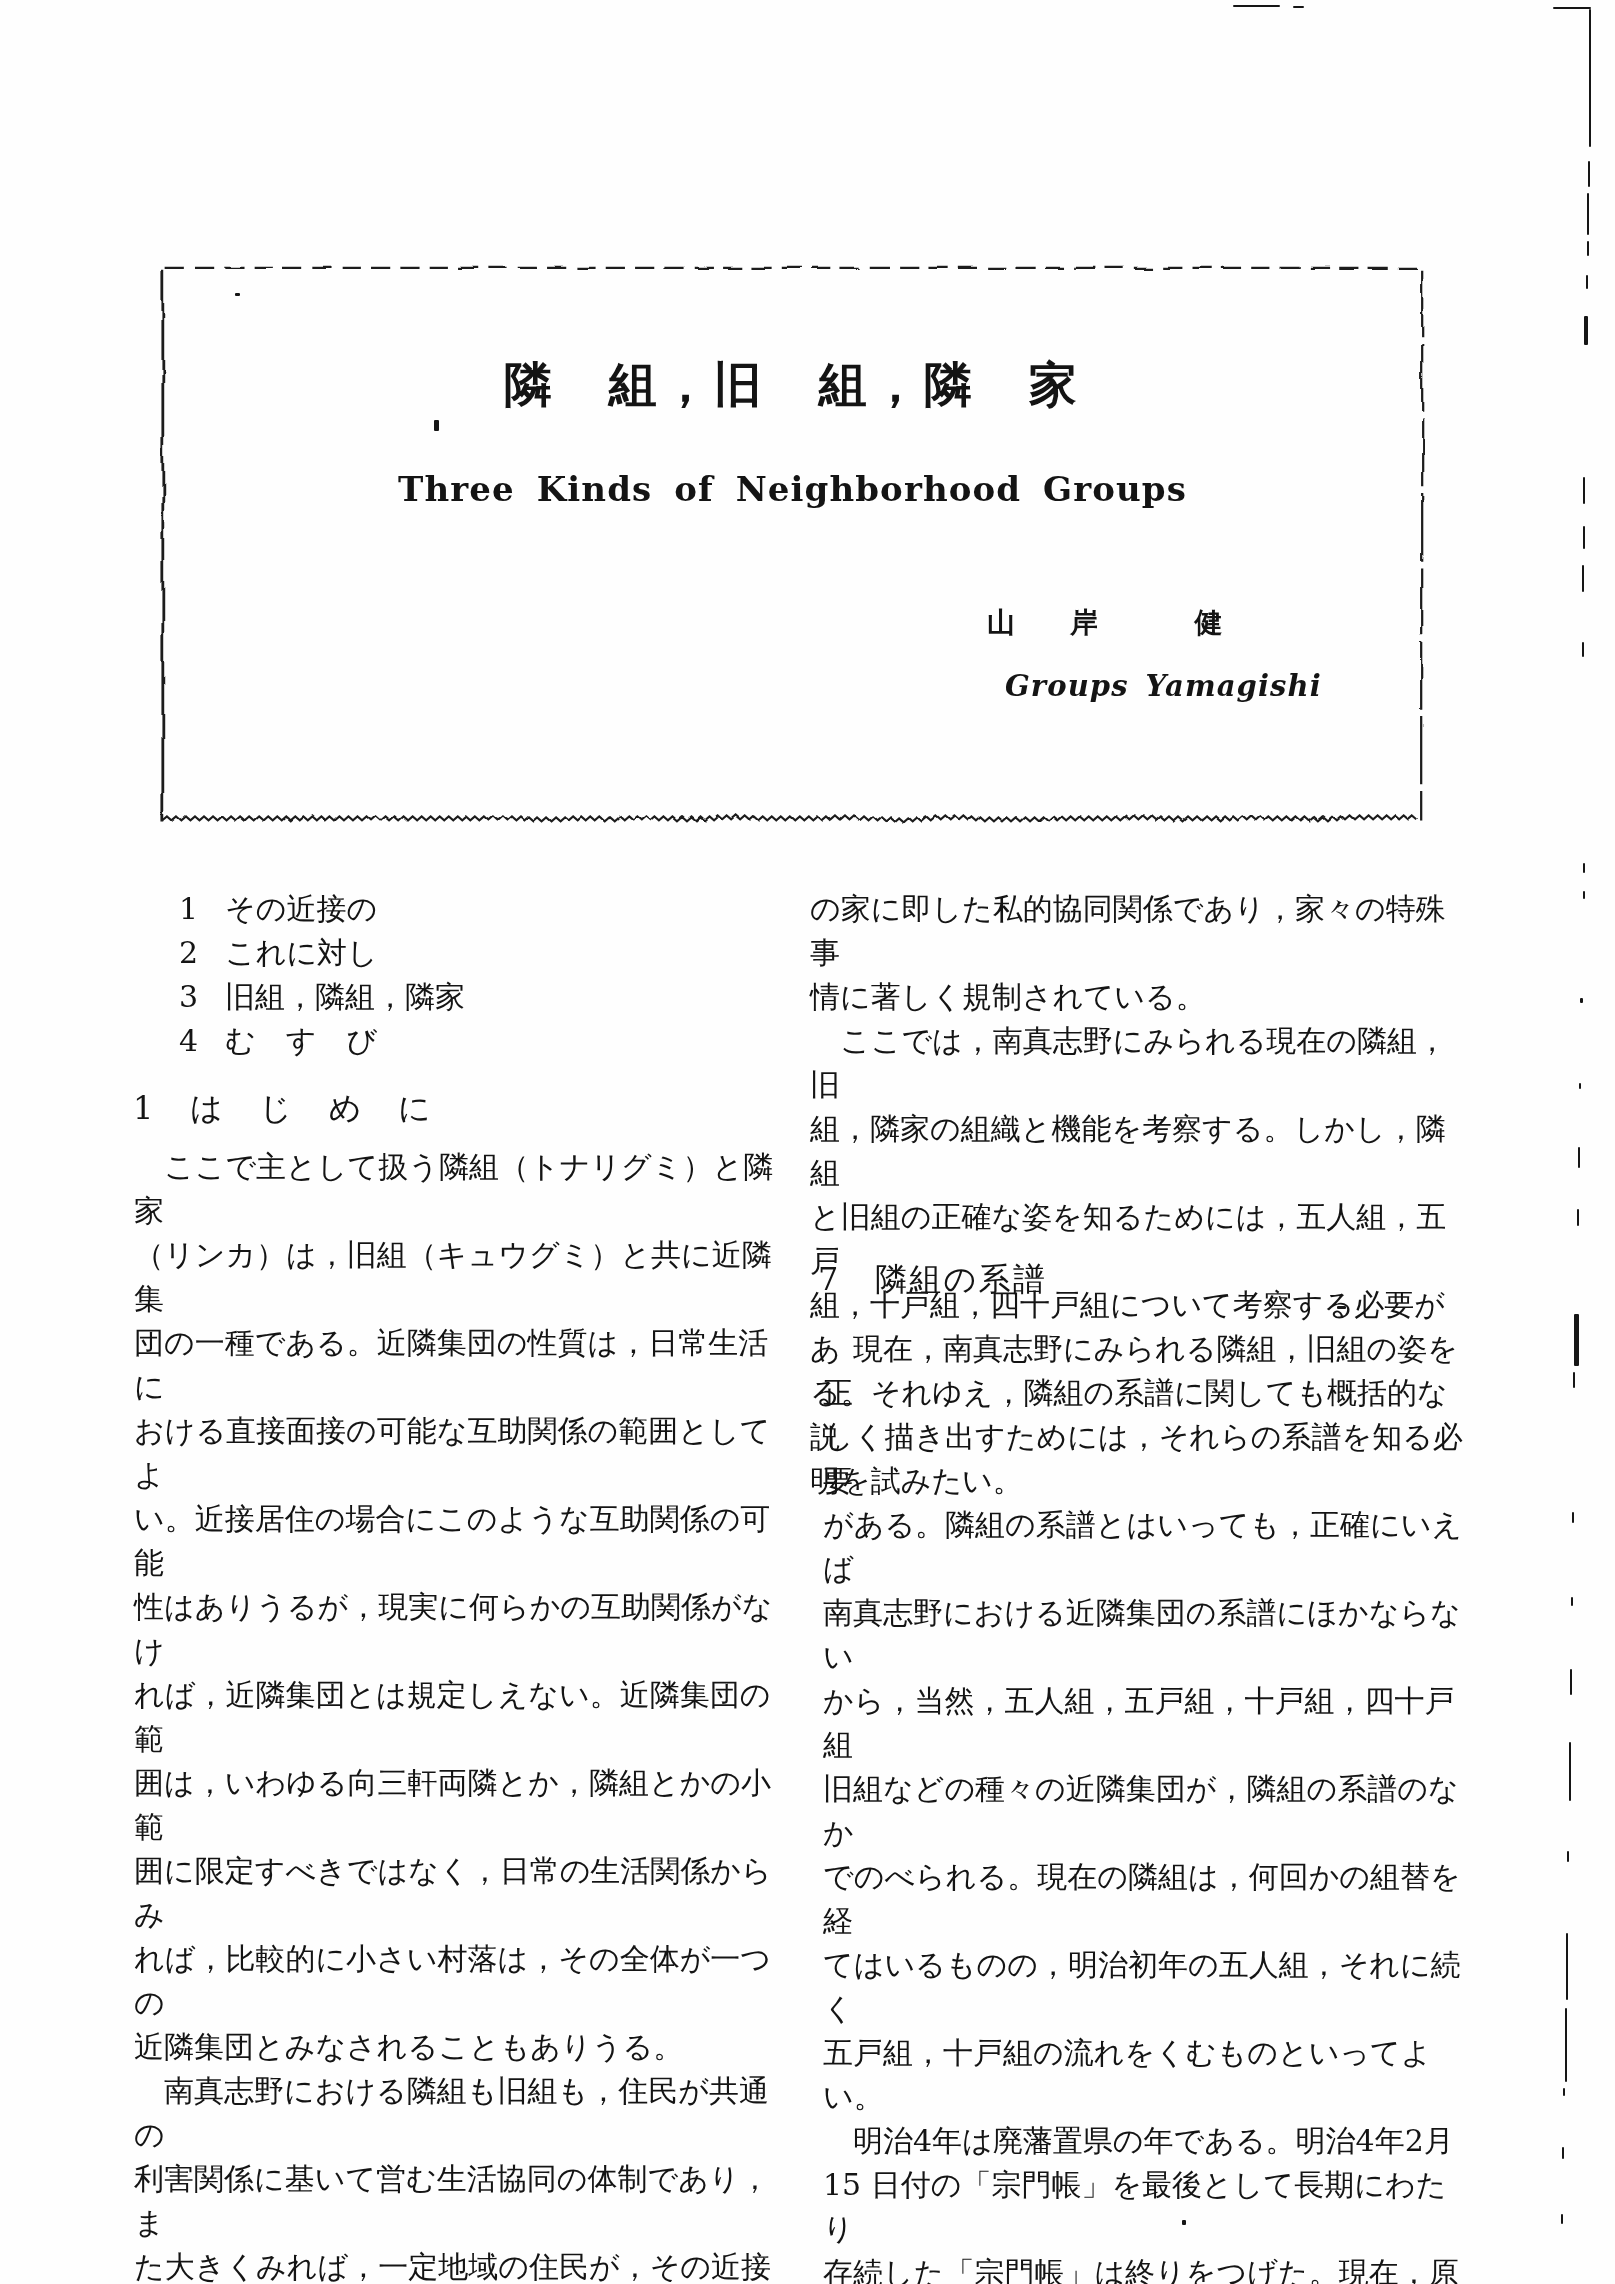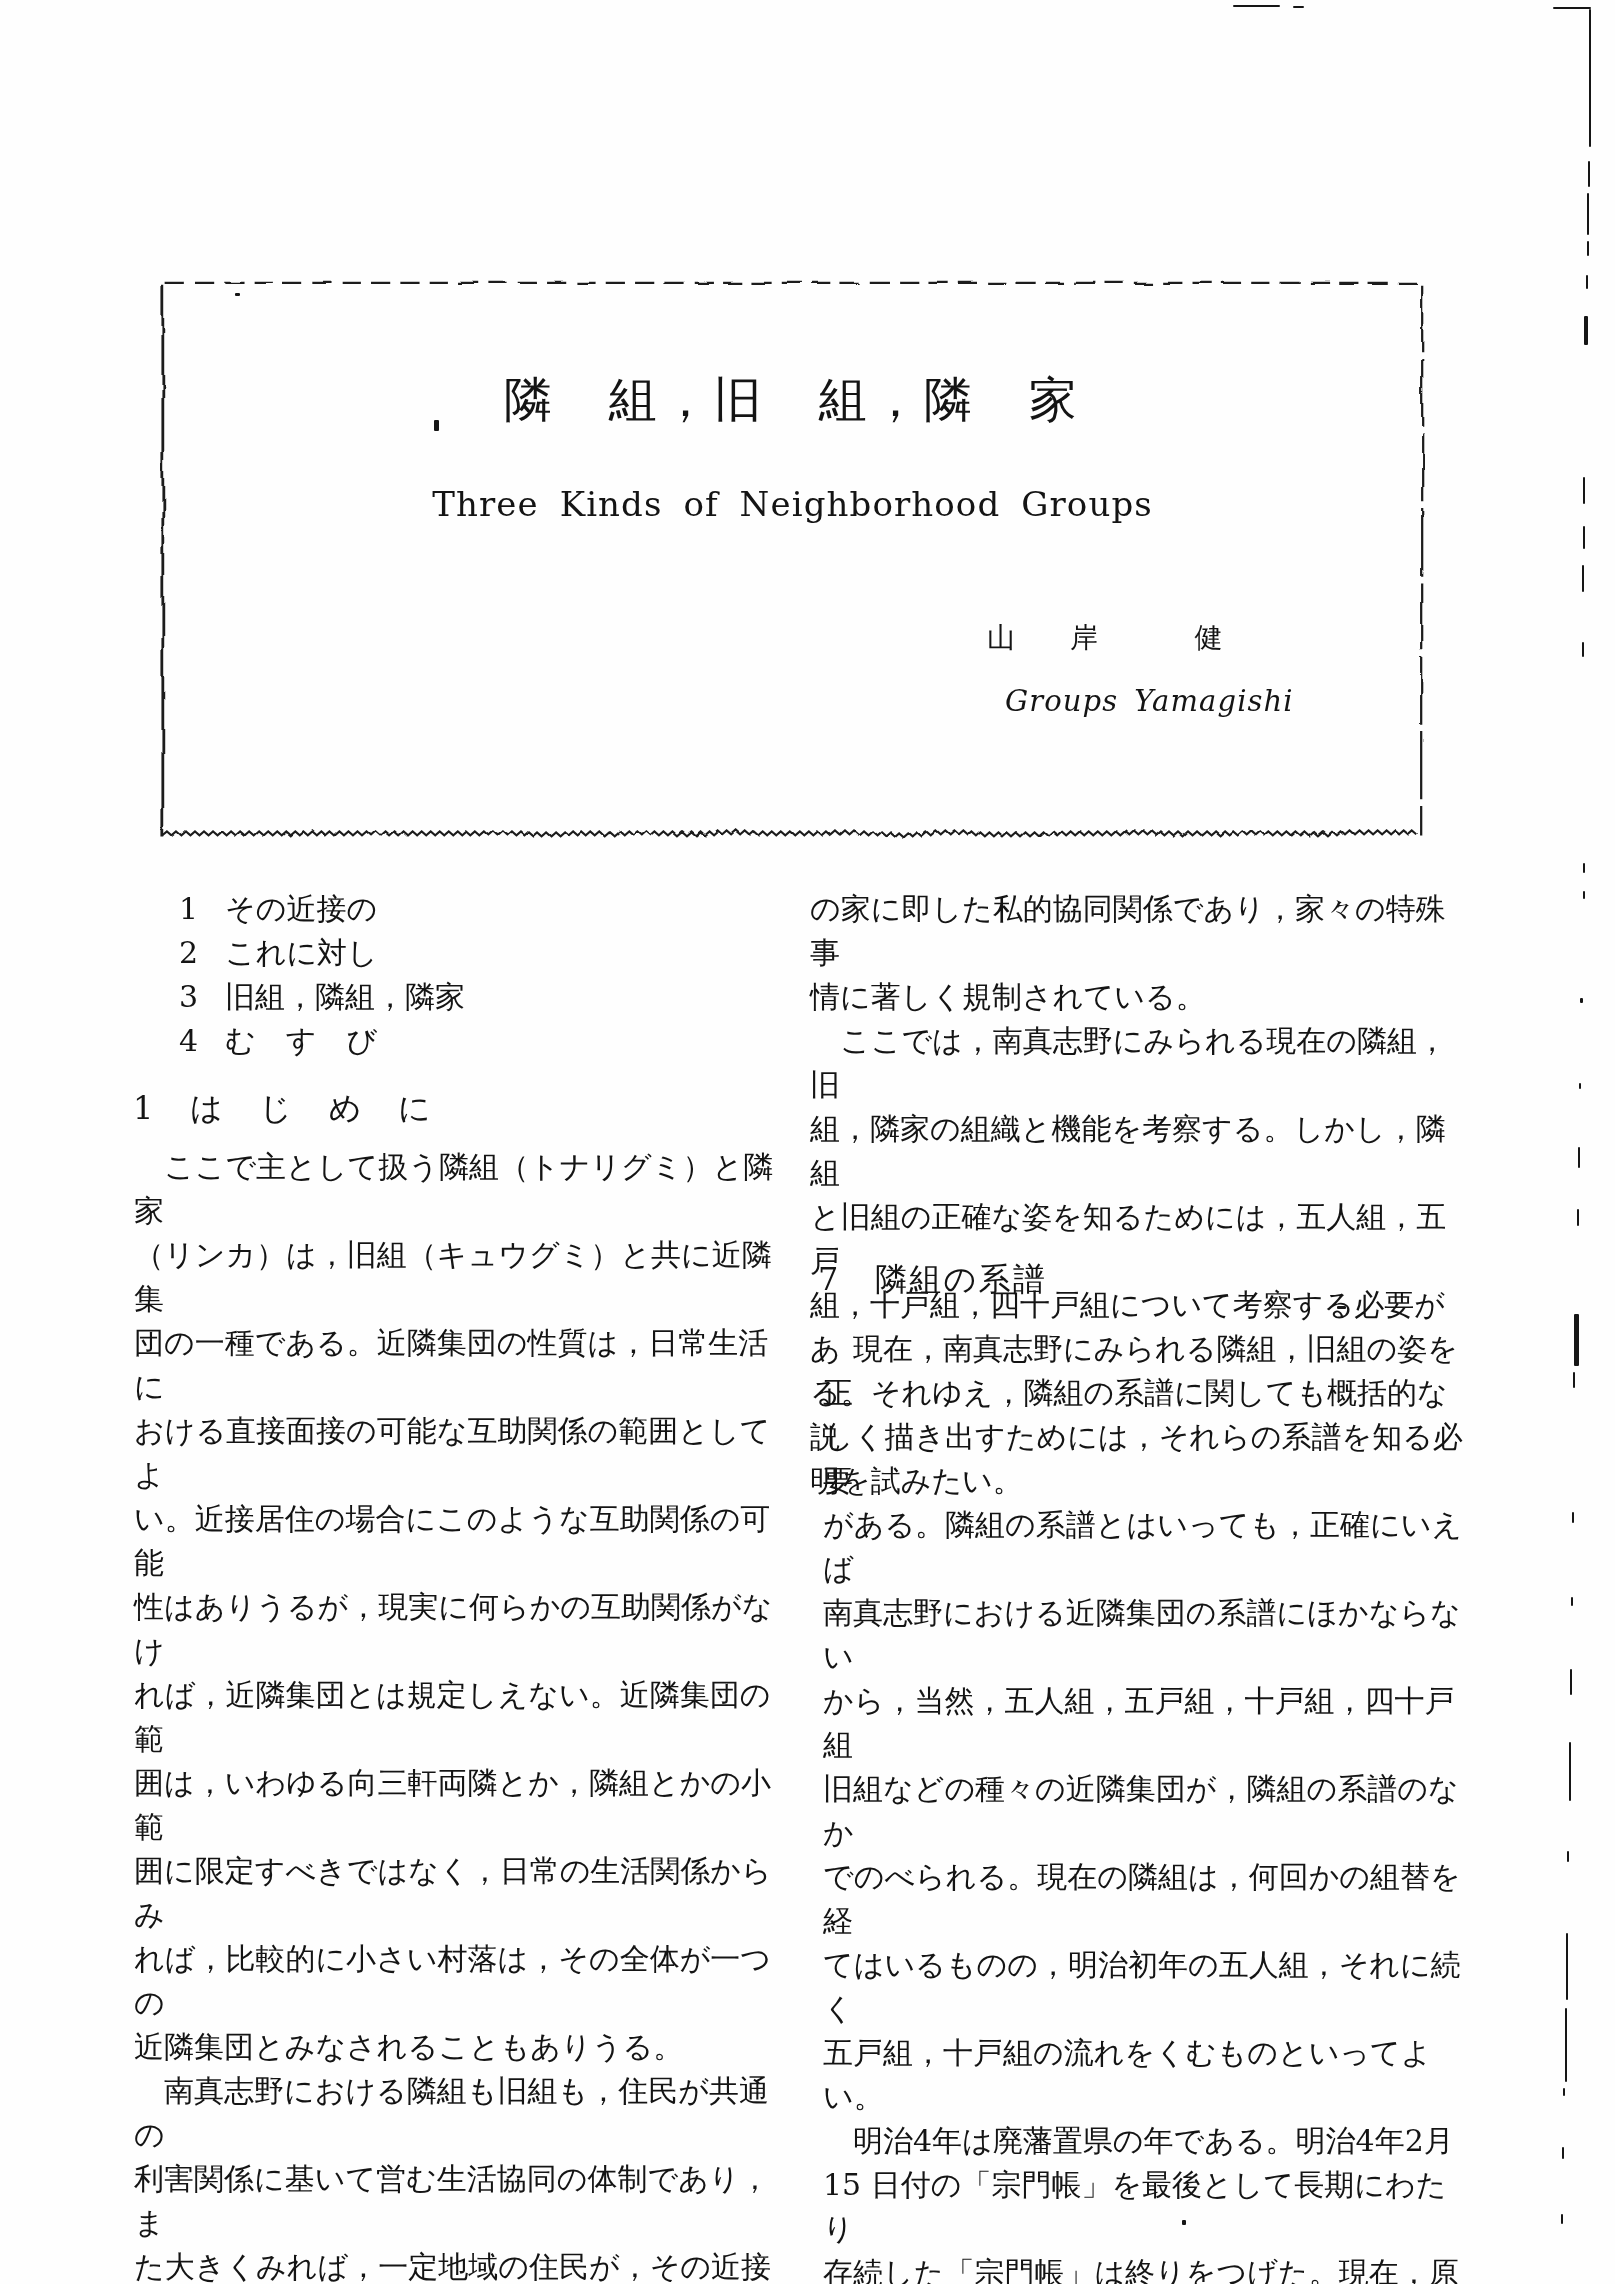--- a/index.html
+++ b/index.html
@@ -9,22 +9,22 @@
     position: relative;
     background: #fefefe;
     overflow: hidden;
     font-family: "DejaVu Serif", "Liberation Serif", serif;
     color: #141414;
   }
   .abs { position: absolute; }
 
   
   #title-box {
-    left: 160px; top: 280px;
-    width: 1265px; height: 560px;
+    left: 160px; top: 265px;
+    width: 1265px; height: 560px; font-weight: bold;
   }
   #box-border-svg { position: absolute; left: 0; top: 0; }
   .box-title {
     left: 0; top: 95px; width: 100%;
     text-align: center;
     font-size: 48px; line-height: 1;
     letter-spacing: 4.5px;
     white-space: nowrap;
   }
   .box-subtitle {

